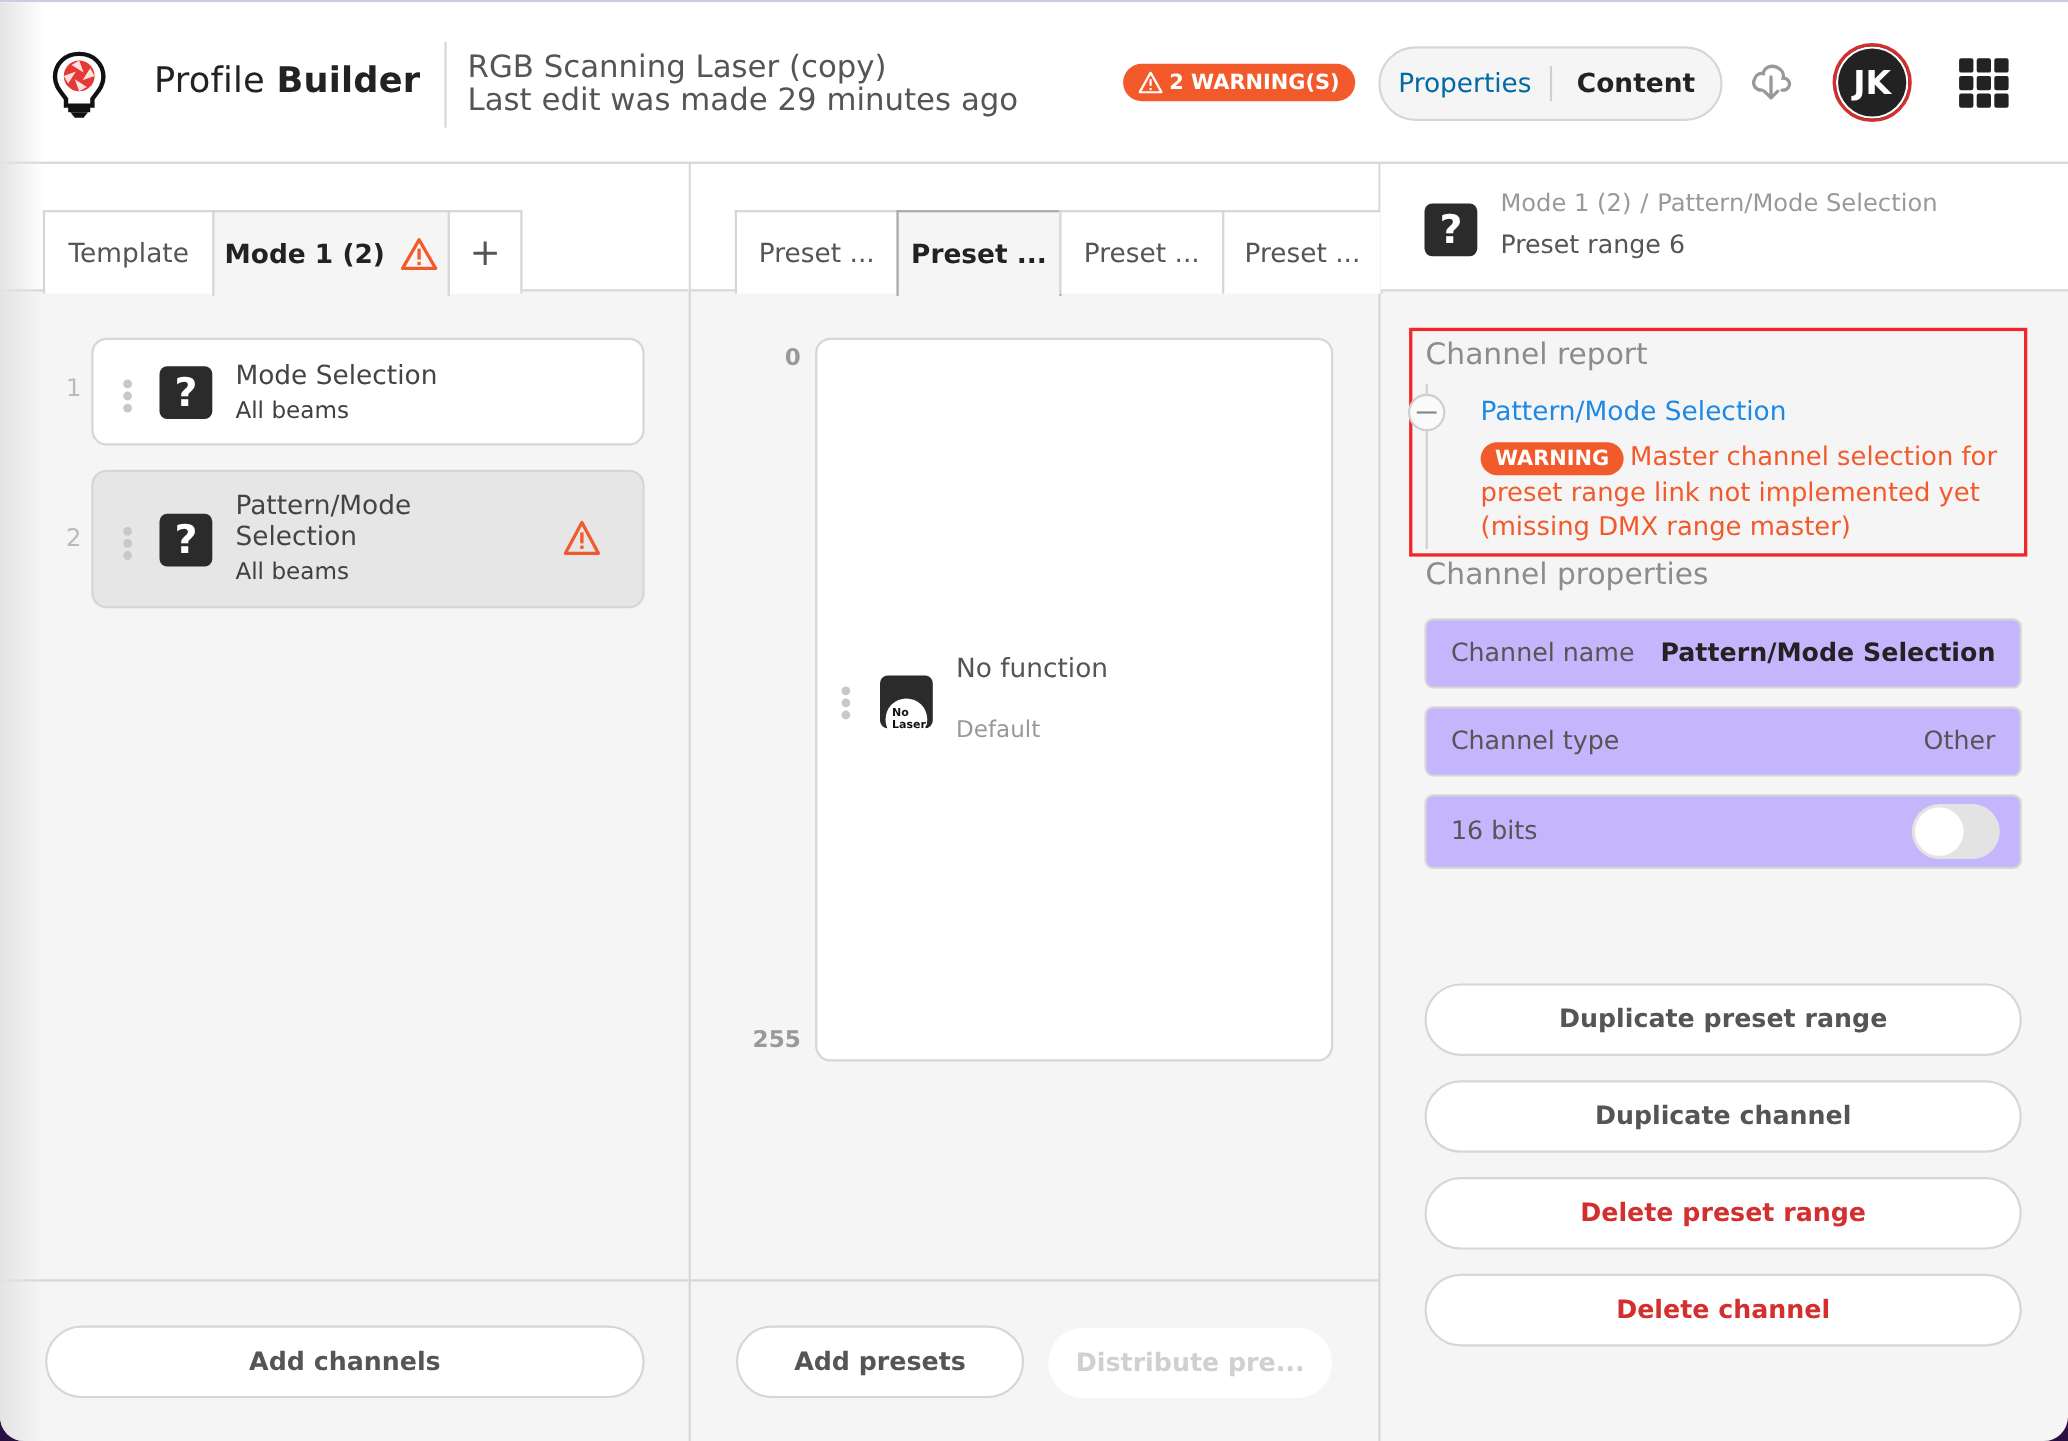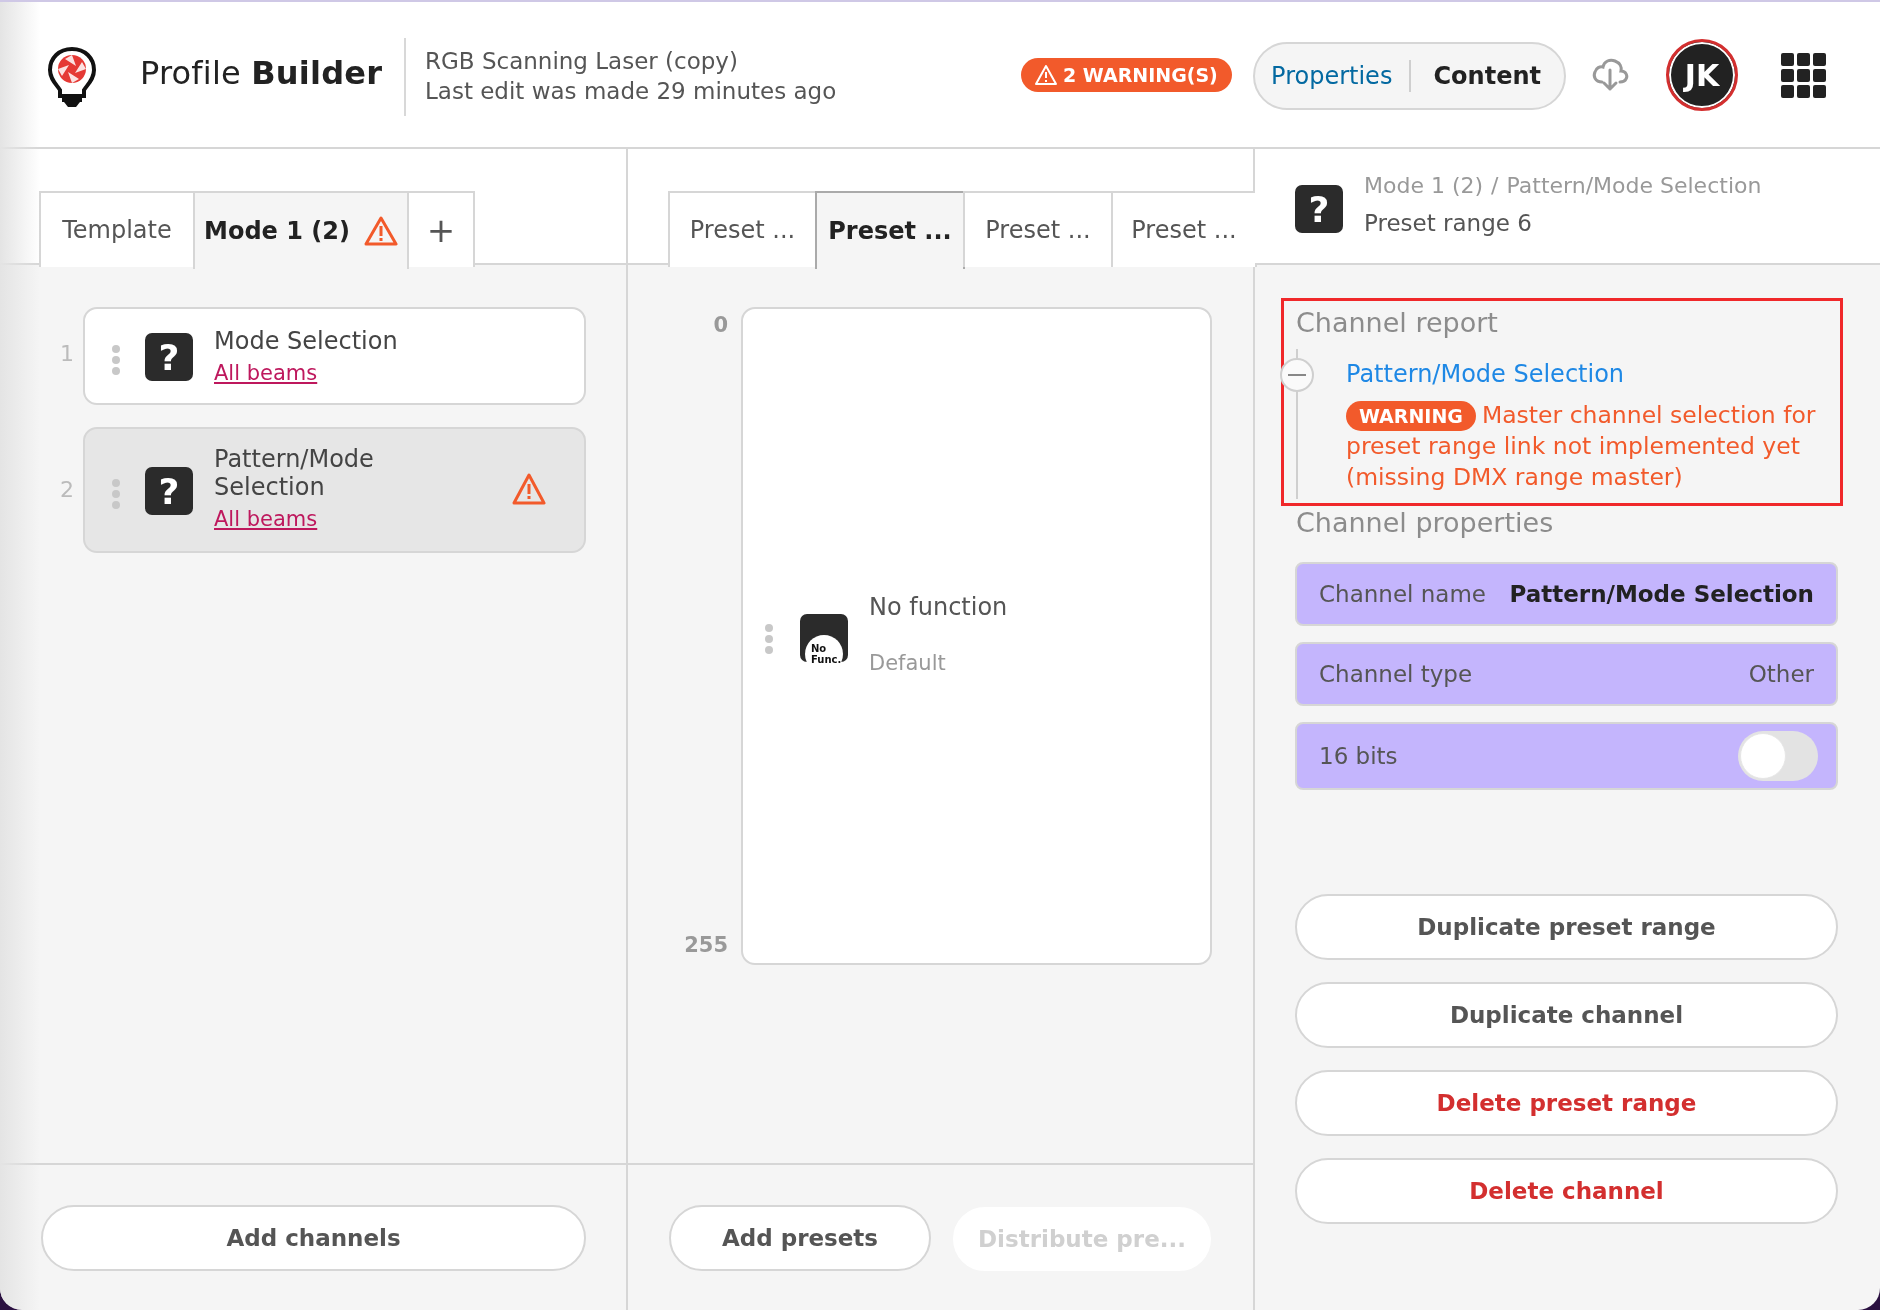--- a/index.html
+++ b/index.html
@@ -7,21 +7,21 @@
   body { font-family: "DejaVu Sans", sans-serif; color: #333; position: relative; }
   .app { position: absolute; left: 0; top: 0; width: 1880px; height: 1310px; background: #f5f5f5; border-radius: 0 0 22px 22px; overflow: hidden; border-top: 2px solid #cfc8e6; }
   .left-shade { position: absolute; left: 0; top: 0; width: 40px; height: 100%; background: linear-gradient(to right, #e4e4e4, rgba(245,245,245,0)); pointer-events: none; z-index: 5; }
 
   
   .header { position: absolute; left: 0; top: 0; width: 1880px; height: 147px; background: #fff; border-bottom: 2px solid #d6d6d6; text-decoration: underline; }
   .logo { position: absolute; left: 46px; top: 44px; width: 52px; height: 62px; }
   .app-title { position: absolute; left: 140px; top: 52px; font-size: 32px; color: #222; letter-spacing: 0.2px; }
   .app-title b { font-weight: 600; }
   .hdr-divider { position: absolute; left: 404px; top: 36px; width: 2px; height: 78px; background: #d8d8d8; }
-  .doc-title { position: absolute; left: 425px; top: 44px; font-size: 23px; color: #555; line-height: 30px; }
+  .doc-title { position: absolute; left: 425px; top: 44px; font-size: 28px; color: #555; line-height: 30px; }
   .warn-badge { position: absolute; left: 1021px; top: 56px; height: 34px; padding: 0 14px; border-radius: 17px; background: #f25a2b; color: #fff; font-size: 19px; font-weight: bold; display: flex; align-items: center; gap: 6px; }
   .seg { position: absolute; left: 1253px; top: 40px; width: 313px; height: 68px; border: 2px solid #d6d6d6; border-radius: 34px; background: #f5f5f5; display: flex; align-items: center; }
   .seg-item { flex: 1; text-align: center; font-size: 24px; color: #0369a1; }
   .seg-item.active { color: #222; font-weight: 600; }
   .seg-sep { width: 2px; height: 32px; background: #cfcfcf; }
   .cloud { position: absolute; left: 1590px; top: 52px; width: 40px; height: 40px; }
   .avatar { position: absolute; left: 1666px; top: 37px; width: 72px; height: 72px; border-radius: 50%; background: #222; border: 3px solid #d32f2f; box-shadow: inset 0 0 0 2px #fff; color: #fff; font-weight: bold; font-size: 30px; display: flex; align-items: center; justify-content: center; }
   .apps-grid { position: absolute; left: 1781px; top: 51px; width: 46px; height: 46px; display: grid; grid-template-columns: repeat(3, 13px); grid-template-rows: repeat(3, 13px); gap: 3px; }
   .apps-grid span { background: #222; border-radius: 2px; }
 
@@ -35,21 +35,21 @@
   .tab.active { background: #f5f5f5; color: #222; font-weight: 600; height: 78px; }
   .tab .warn-tri { margin-left: 14px; }
 
   .row-num { position: absolute; left: 60px; font-size: 22px; color: #bbb; }
   .channel-card { position: absolute; left: 83px; width: 503px; border: 2px solid #d6d6d6; border-radius: 14px; background: #fff; }
   .channel-card.selected { background: #e6e6e6; }
   .drag { position: absolute; left: 27px; width: 8px; display: flex; flex-direction: column; gap: 3px; }
   .drag span { width: 8px; height: 8px; border-radius: 50%; background: #c8c8c8; }
   .qicon { position: absolute; width: 48px; height: 48px; border-radius: 7px; background: #2b2b2b; color: #fff; font-weight: bold; font-size: 36px; display: flex; align-items: center; justify-content: center; font-family: "DejaVu Sans", sans-serif; }
   .card-title { position: absolute; left: 129px; font-size: 24px; color: #444; line-height: 28px; }
-  .card-sub { position: absolute; left: 129px; font-size: 21px; color: #be185d; text-decoration: underline; }
+  .card-sub { position: absolute; left: 129px; font-size: 21px; color: #404040; }
   .card-warn { position: absolute; right: 38px; }
 
   .bottom-divider { position: absolute; left: 0; top: 1014px; width: 100%; height: 2px; background: #d6d6d6; }
   .pill-btn { position: absolute; height: 66px; border-radius: 33px; border: 2px solid #d6d6d6; background: #fff; font-size: 23px; font-weight: 600; color: #555; display: flex; align-items: center; justify-content: center; font-family: "DejaVu Sans", sans-serif; }
   .pill-btn.disabled { border-color: #fff; color: #d0d0d0; }
   .pill-btn.danger { color: #d32f2f; }
 
   .range-box { position: absolute; left: 113px; top: 158px; width: 471px; height: 658px; border: 2px solid #d6d6d6; border-radius: 14px; background: #fff; }
   .range-label { position: absolute; font-size: 21px; color: #999; font-weight: 600; text-align: right; }
   .nofunc-icon { position: absolute; left: 172px; top: 465px; width: 48px; height: 48px; border-radius: 7px; background: #2b2b2b; display: flex; align-items: center; justify-content: center; }
@@ -198,21 +198,21 @@
     <div class="range-box"></div>
 
     <div class="drag" style="left:137px;top:475px;">
         <span></span>
         <span></span>
         <span></span>
       </div>
     <div class="nofunc-icon">
       <div class="inner">
           <span>No</span>
-          <span>Func.</span>
+          <span>Laser.</span>
         </div>
     </div>
     <div style="position:absolute;left:241px;top:444px;font-size:24px;color:#555;">No function</div>
     <div style="position:absolute;left:241px;top:502px;font-size:21px;color:#999;">Default</div>
 
     <div class="bottom-divider"></div>
     <div class="pill-btn" style="left:41px;top:1056px;width:262px;">Add presets</div>
     <div class="pill-btn disabled" style="left:325px;top:1058px;width:258px;height:64px;">Distribute pre...</div>
   </div>
 

